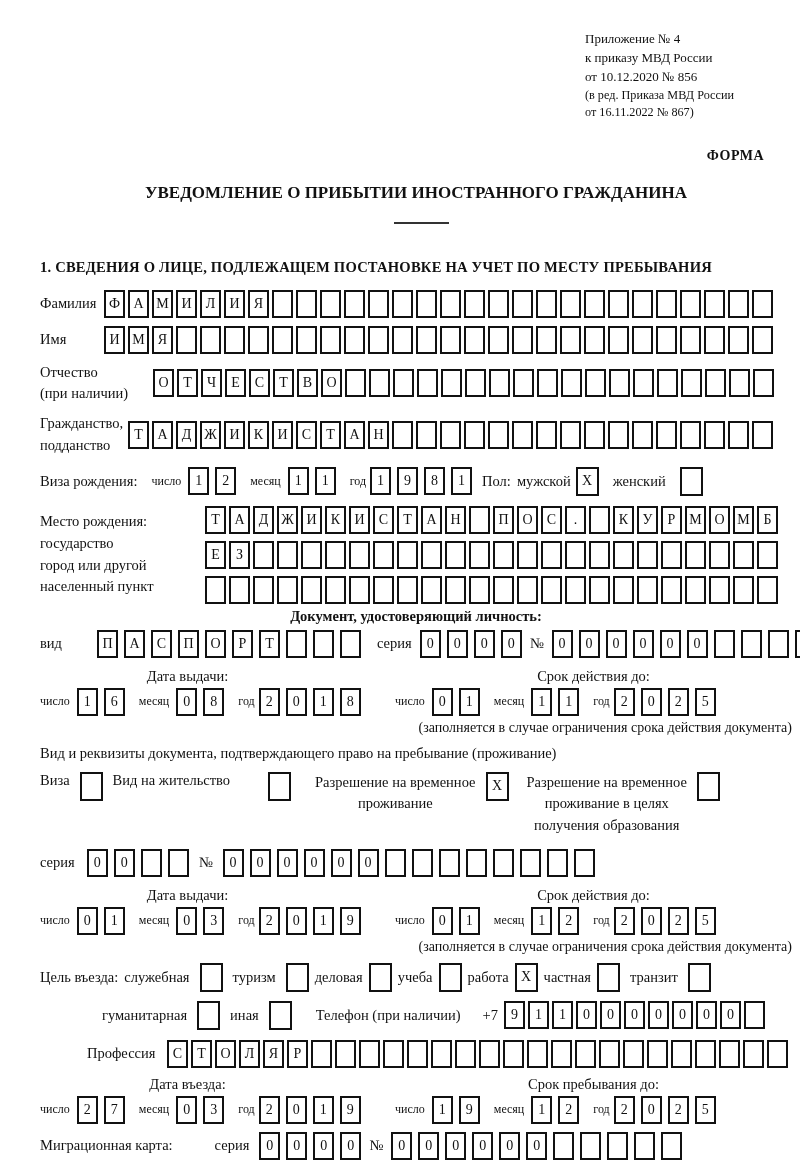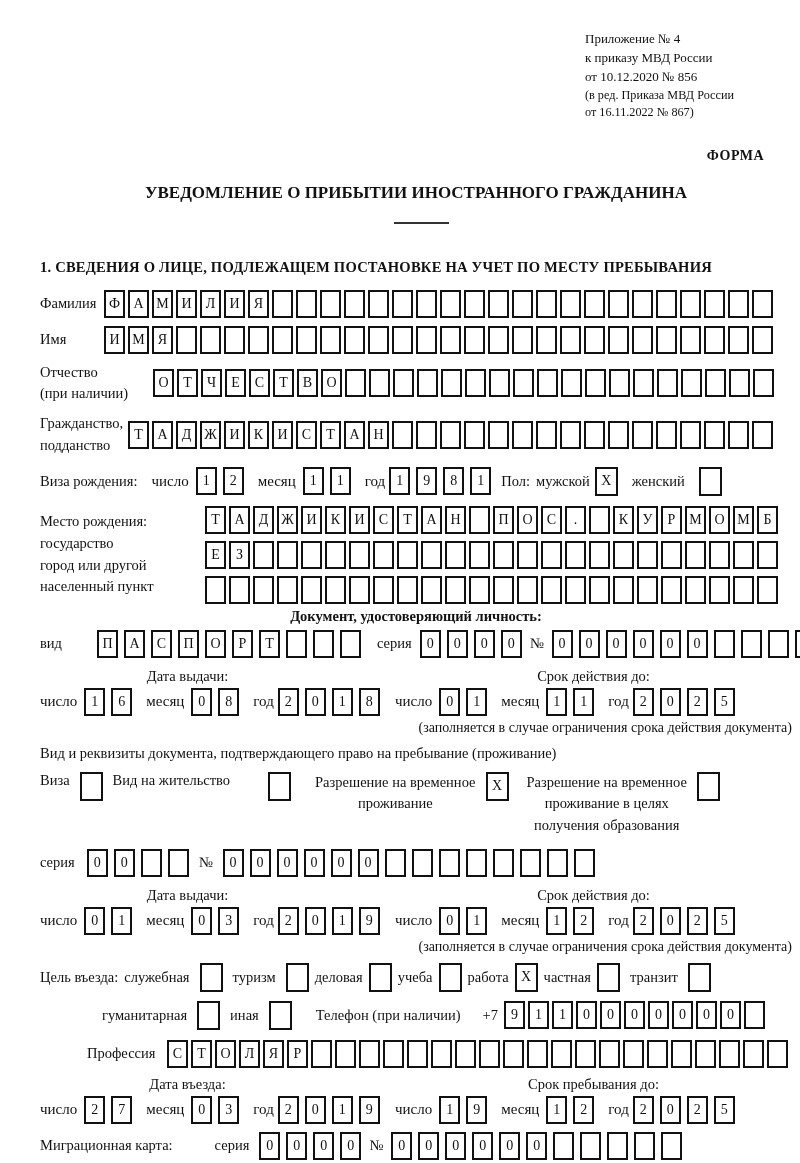--- a/index.html
+++ b/index.html
@@ -17,21 +17,21 @@
   .row{display:flex;align-items:center;margin-top:8px;}
   .ai-c{align-items:center;}
   .lbl{font-size:14.5px;line-height:1.5;flex-shrink:0;}
   .w64{width:64px;} .w113{width:113px;} .w88{width:88px;} .w165{width:165px;} .w80{width:80px;margin-left:47px;}
   .cells{display:inline-flex;gap:3px;flex-wrap:nowrap;}
   .cells.sp{gap:6px;}
   .cell{width:17px;height:24px;border:2px solid #111;display:inline-flex;align-items:center;justify-content:center;
         font-size:14px;font-weight:normal;flex-shrink:0;background:#fff;}
   .cbox .cell{width:19px;height:25px;}
   .stack{display:flex;flex-direction:column;gap:7px;}
-  .dlabel{font-size:15px;margin:0 7px 0 14px;}
+  .dlabel{font-size:12px;margin:0 7px 0 14px;}
   .inline-lbl{font-size:14.5px;}
   .mt2{margin-top:2px;}
   
   .two-col{display:flex;margin-top:10px;}
   .col-l{width:355px;}
   .col-r{flex:1;}
   .col-header{text-align:center;font-size:14.5px;}
   .col-header.offl{padding-right:60px;}
   .dategrp{display:flex;align-items:center;margin-top:3px;}
   .dategrp .dlabel:first-child{margin-left:0;}

